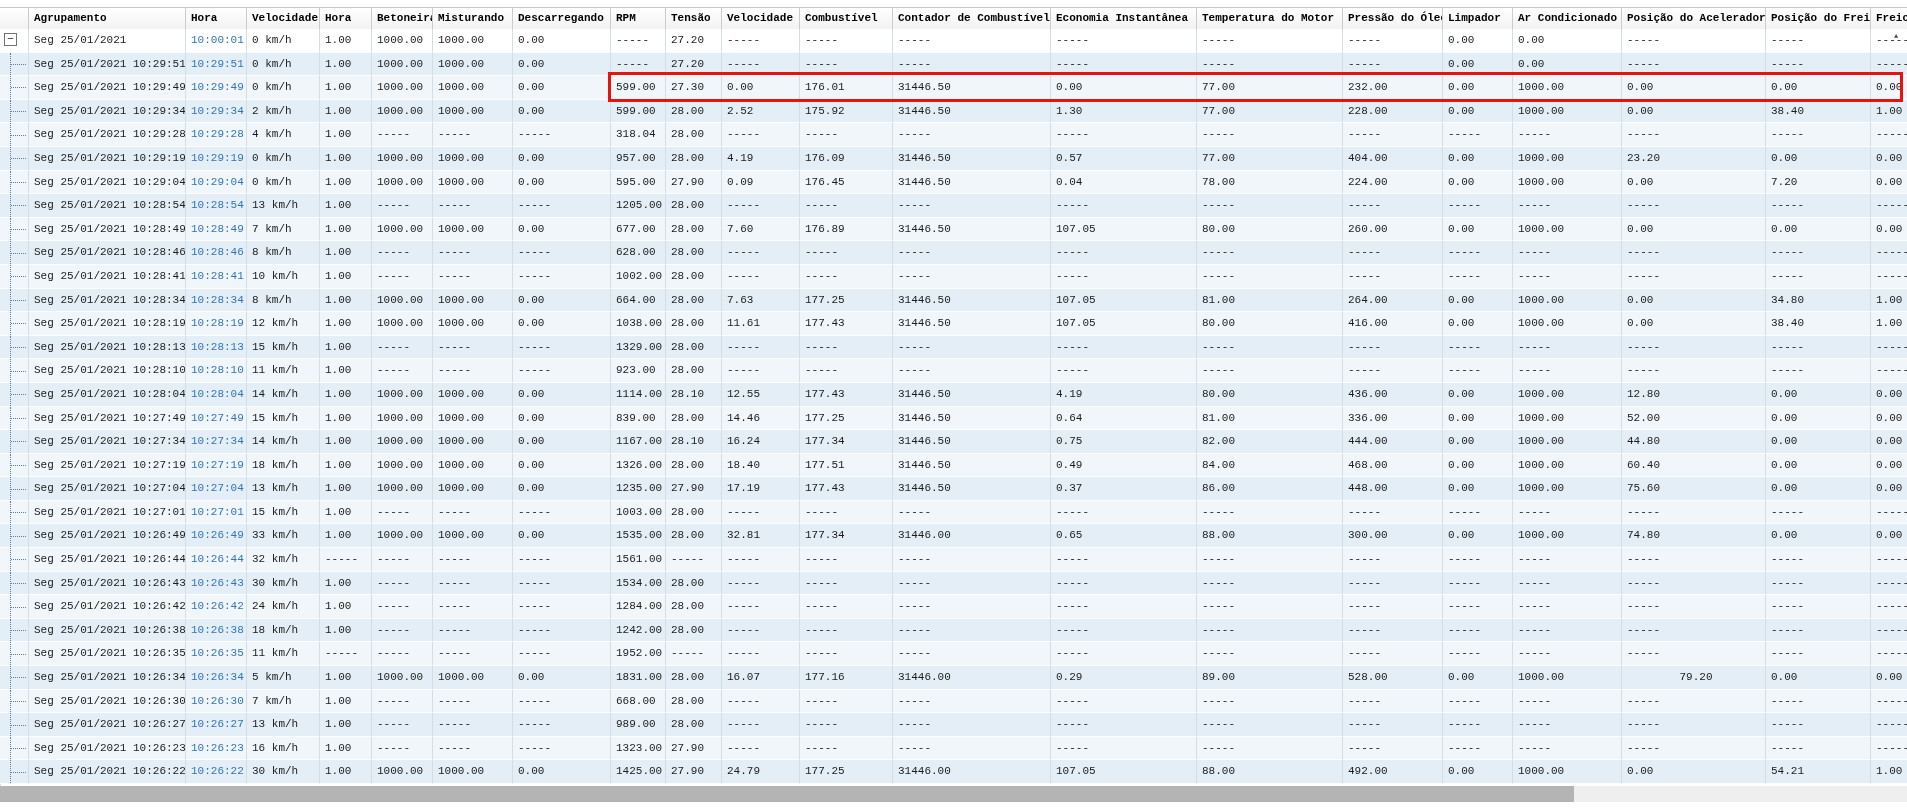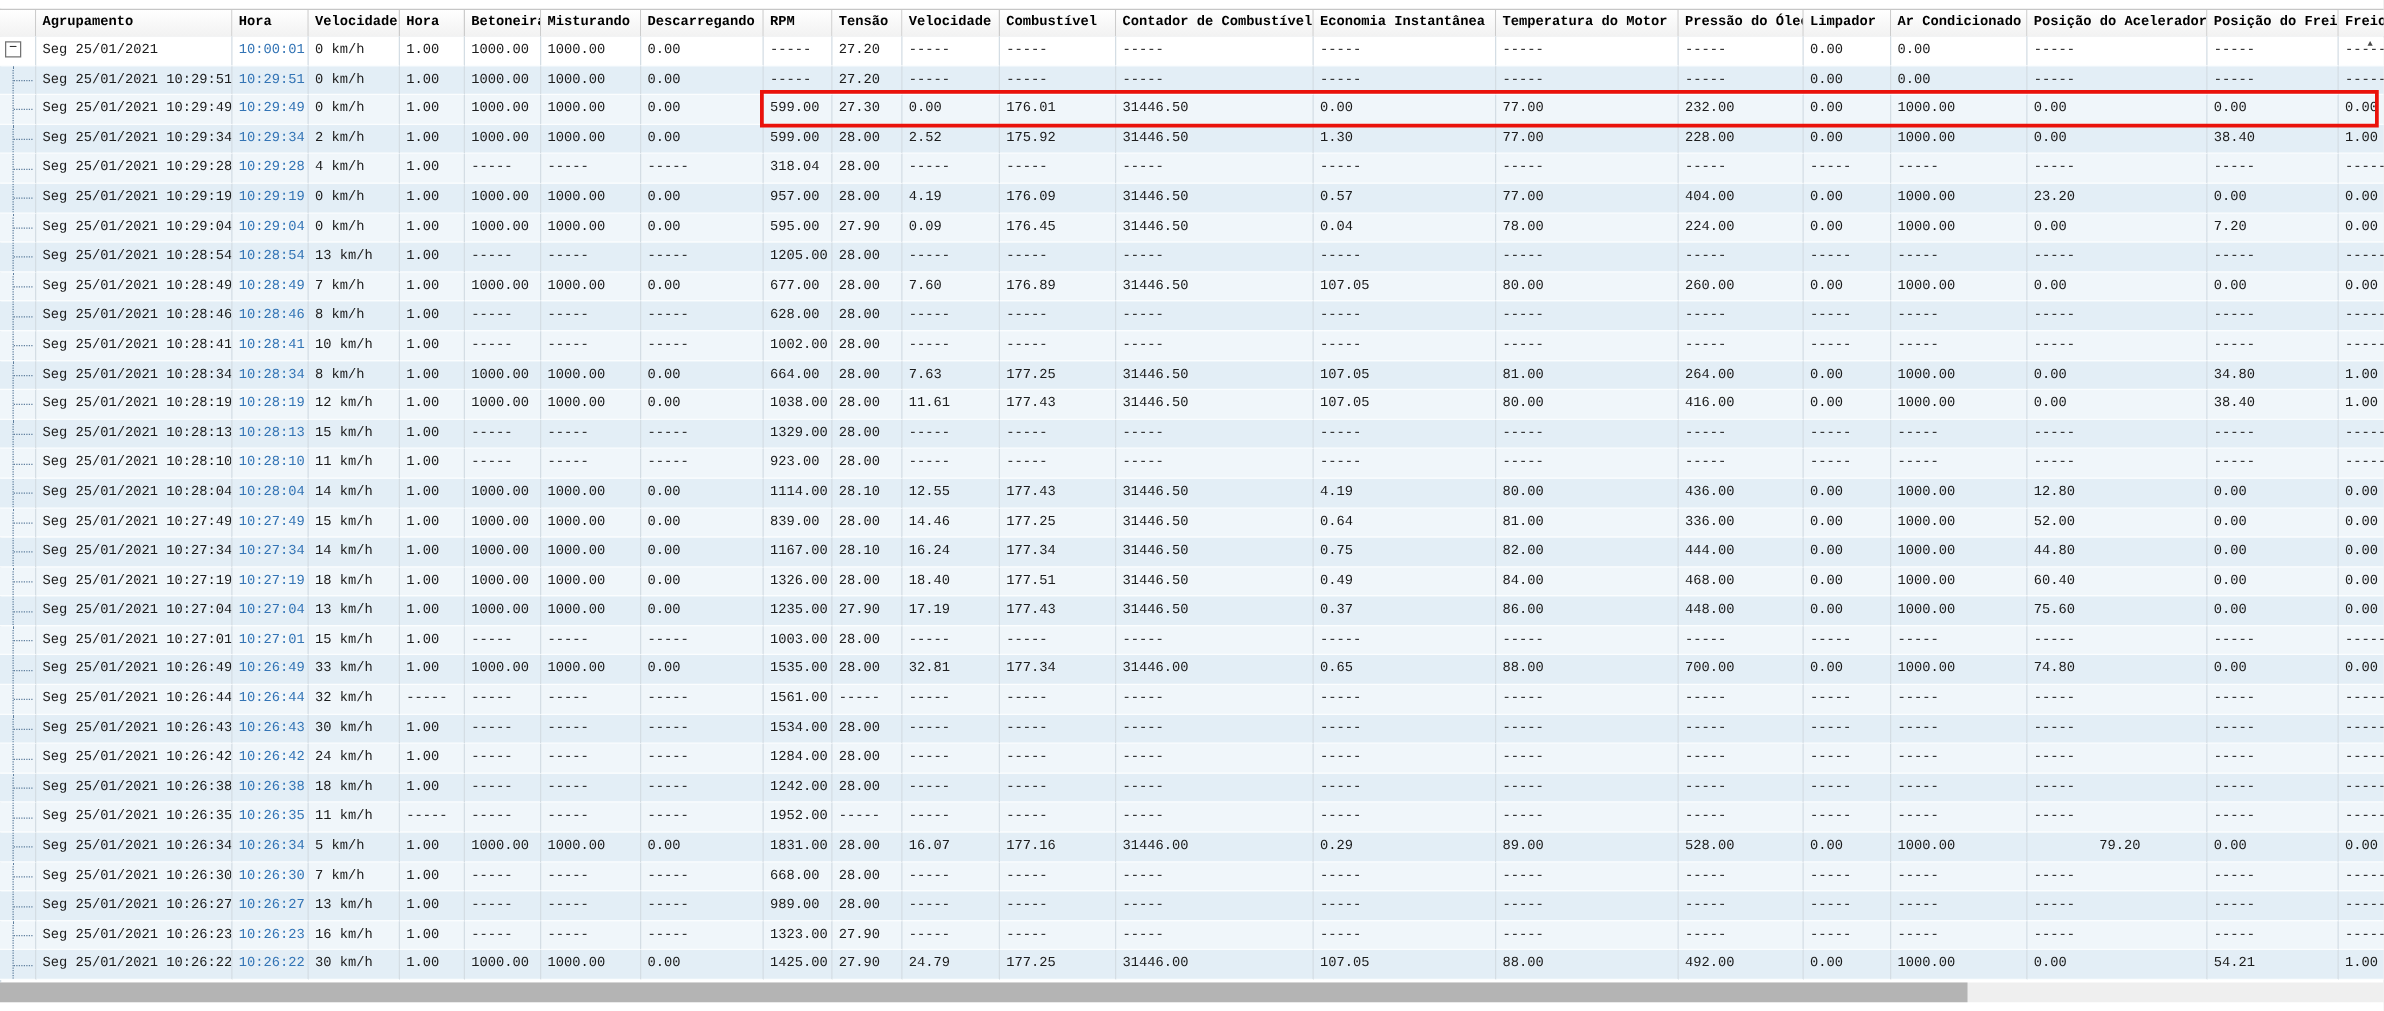--- a/index.html
+++ b/index.html
@@ -651,21 +651,21 @@
         <div class="cell" style="width: 61px;">1000.00</div>
         <div class="cell" style="width: 80px;">1000.00</div>
         <div class="cell" style="width: 98px;">0.00</div>
         <div class="cell" style="width: 55px;">1535.00</div>
         <div class="cell" style="width: 56px;">28.00</div>
         <div class="cell" style="width: 78px;">32.81</div>
         <div class="cell" style="width: 93px;">177.34</div>
         <div class="cell" style="width: 158px;">31446.00</div>
         <div class="cell" style="width: 146px;">0.65</div>
         <div class="cell" style="width: 146px;">88.00</div>
-        <div class="cell" style="width: 100px;">700.00</div>
+        <div class="cell" style="width: 100px;">300.00</div>
         <div class="cell" style="width: 70px;">0.00</div>
         <div class="cell" style="width: 109px;">1000.00</div>
         <div class="cell" style="width: 144px;">74.80</div>
         <div class="cell" style="width: 105px;">0.00</div>
         <div class="cell" style="width: 60px;">0.00</div>
       </div>
       <div class="row light">
         <div class="cell tree-cell" style="width: 29px;">
           <div class="tl-v"></div>
           <div class="tl-h"></div>

